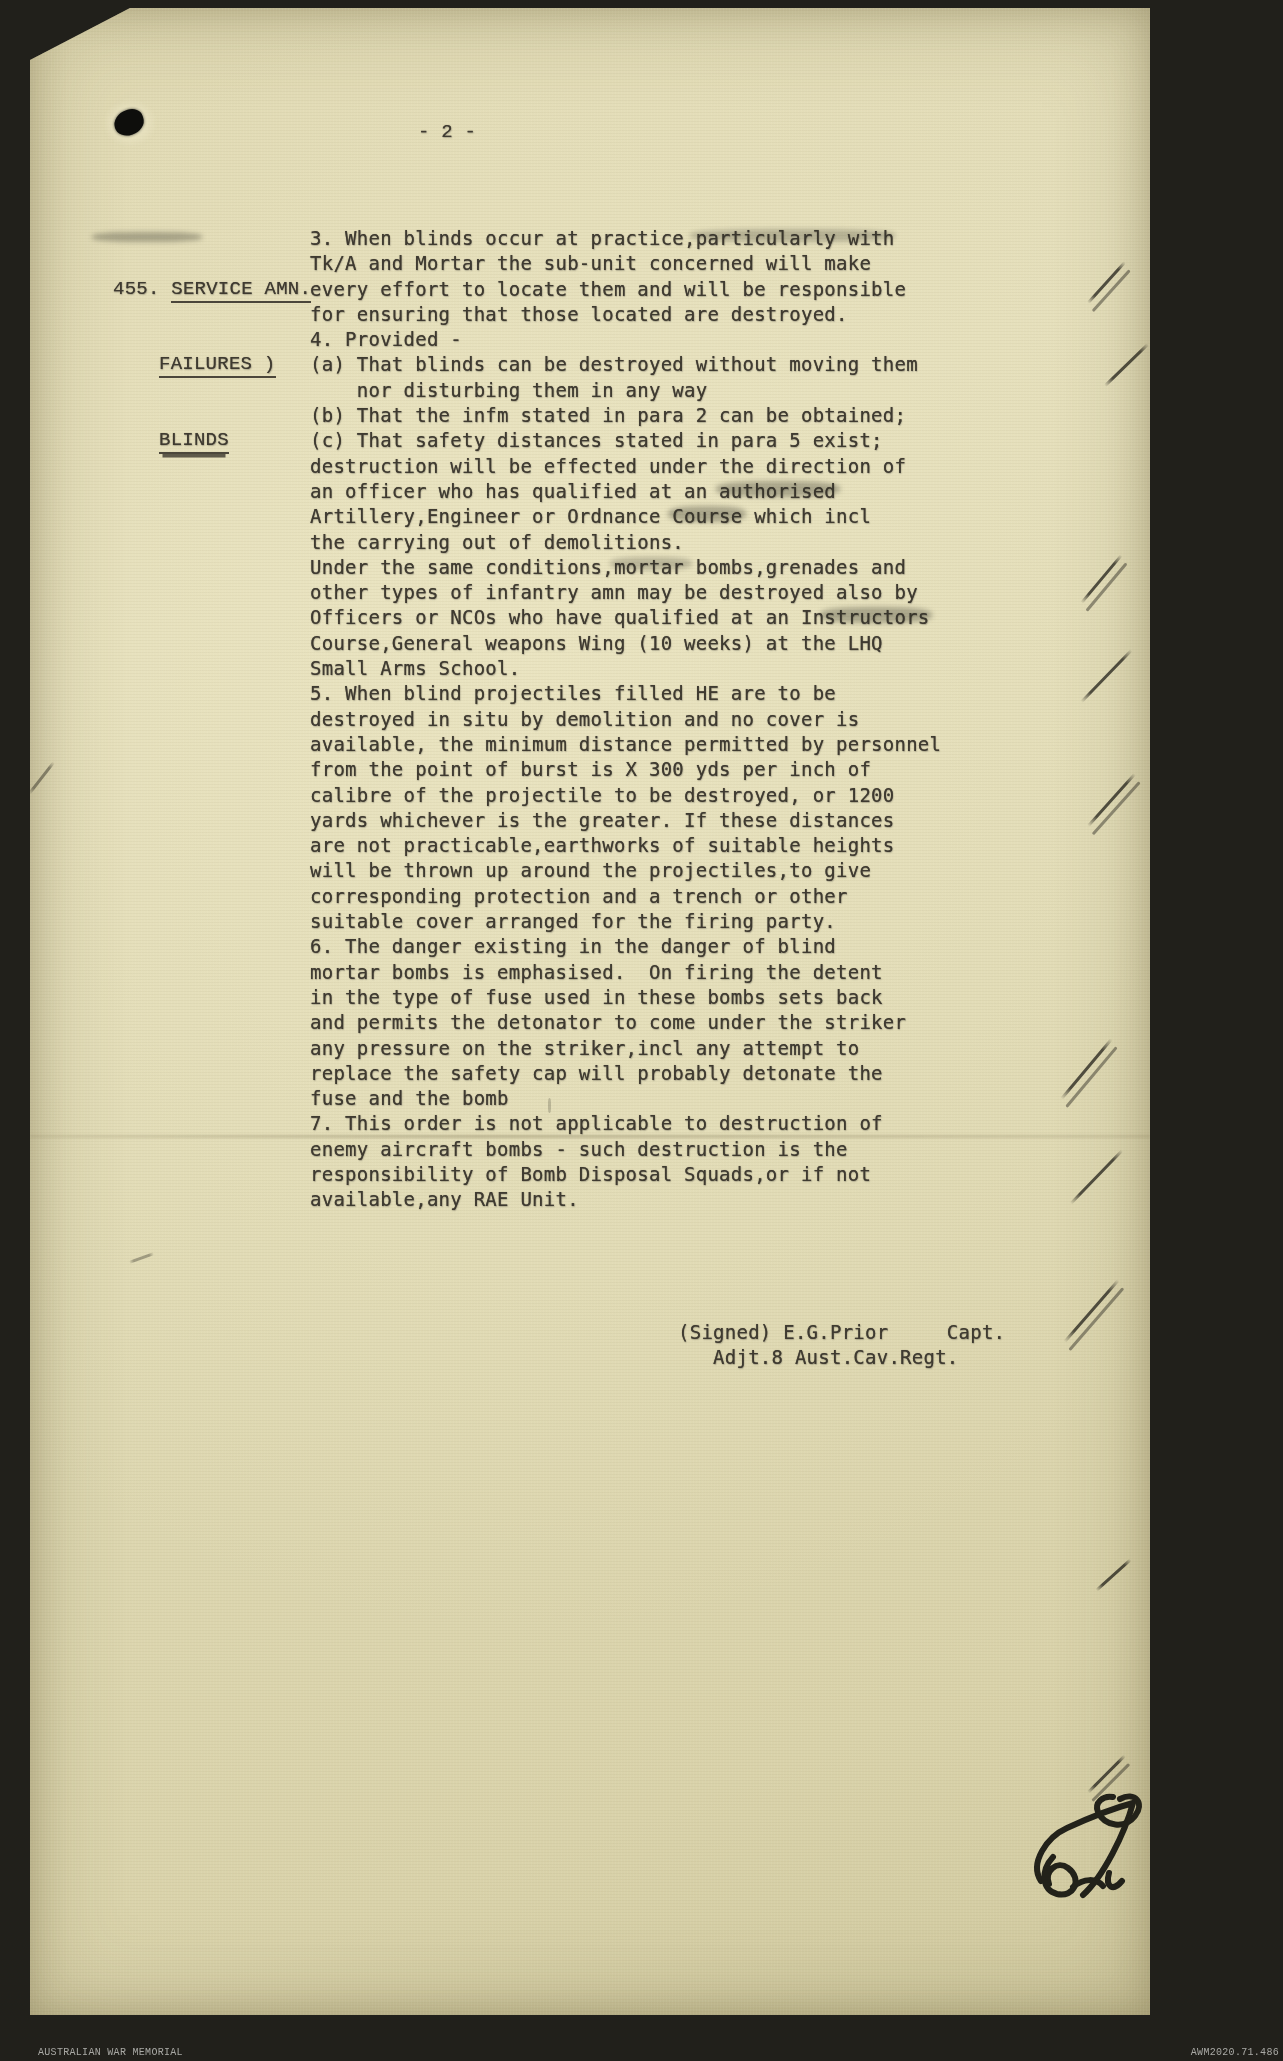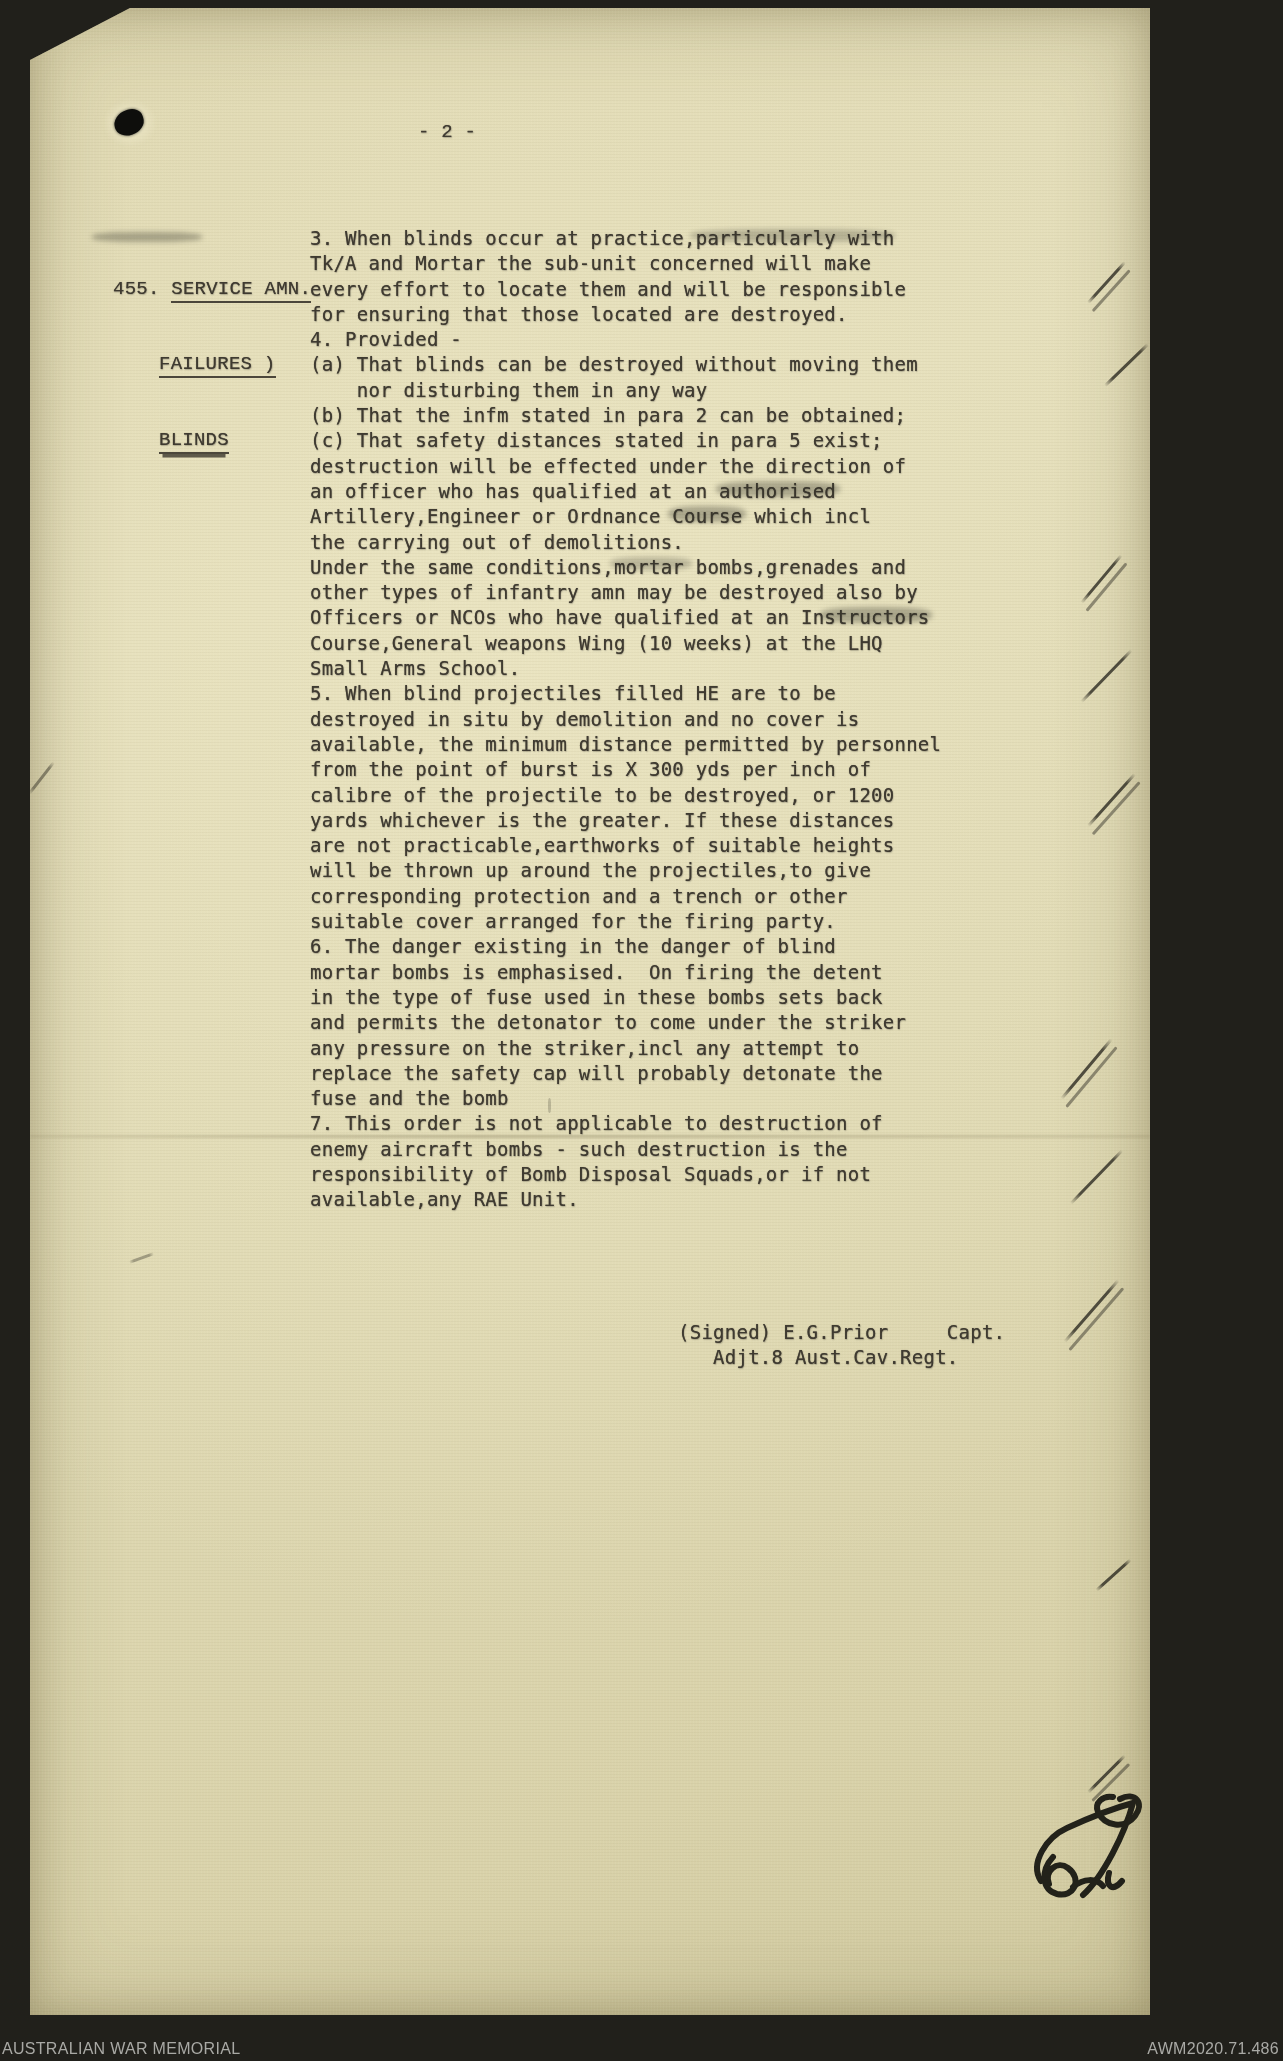--- a/index.html
+++ b/index.html
@@ -82,22 +82,22 @@
   .pm7 {left:1065px;top:1132px;height:74px;transform:rotate(44deg);}
   .pm8 {left:1060px;top:1262px;height:82px;transform:rotate(41deg);}
   .pm9 {left:1082px;top:1544px;height:46px;transform:rotate(48deg);}
   .pm10{left:1075px;top:1740px;height:52px;transform:rotate(45deg);}
   .pm11{left:10px;  top:750px; height:40px;transform:rotate(38deg);opacity:.6;}
   .pm12{left:110px; top:1237px;height:26px;transform:rotate(70deg);opacity:.45;}
   .scribble{position:absolute;left:993px;top:1775px;width:126px;height:132px;}
   
   .footer-text{
     position:absolute;bottom:3px;
-    font-family:Liberation Sans, sans-serif;
-    font-size:16px;color:#a9a9a5;letter-spacing:0.3px;
+    font-family:Liberation Mono, monospace;
+    font-size:10px;color:#a9a9a5;letter-spacing:0.3px;margin-left:36px;
   }
   .footer-left{left:2px;}
   .footer-right{right:4px;}
 </style>
 </head>
 <body>
 
 <div class="stage">
 
   <div class="paper">

